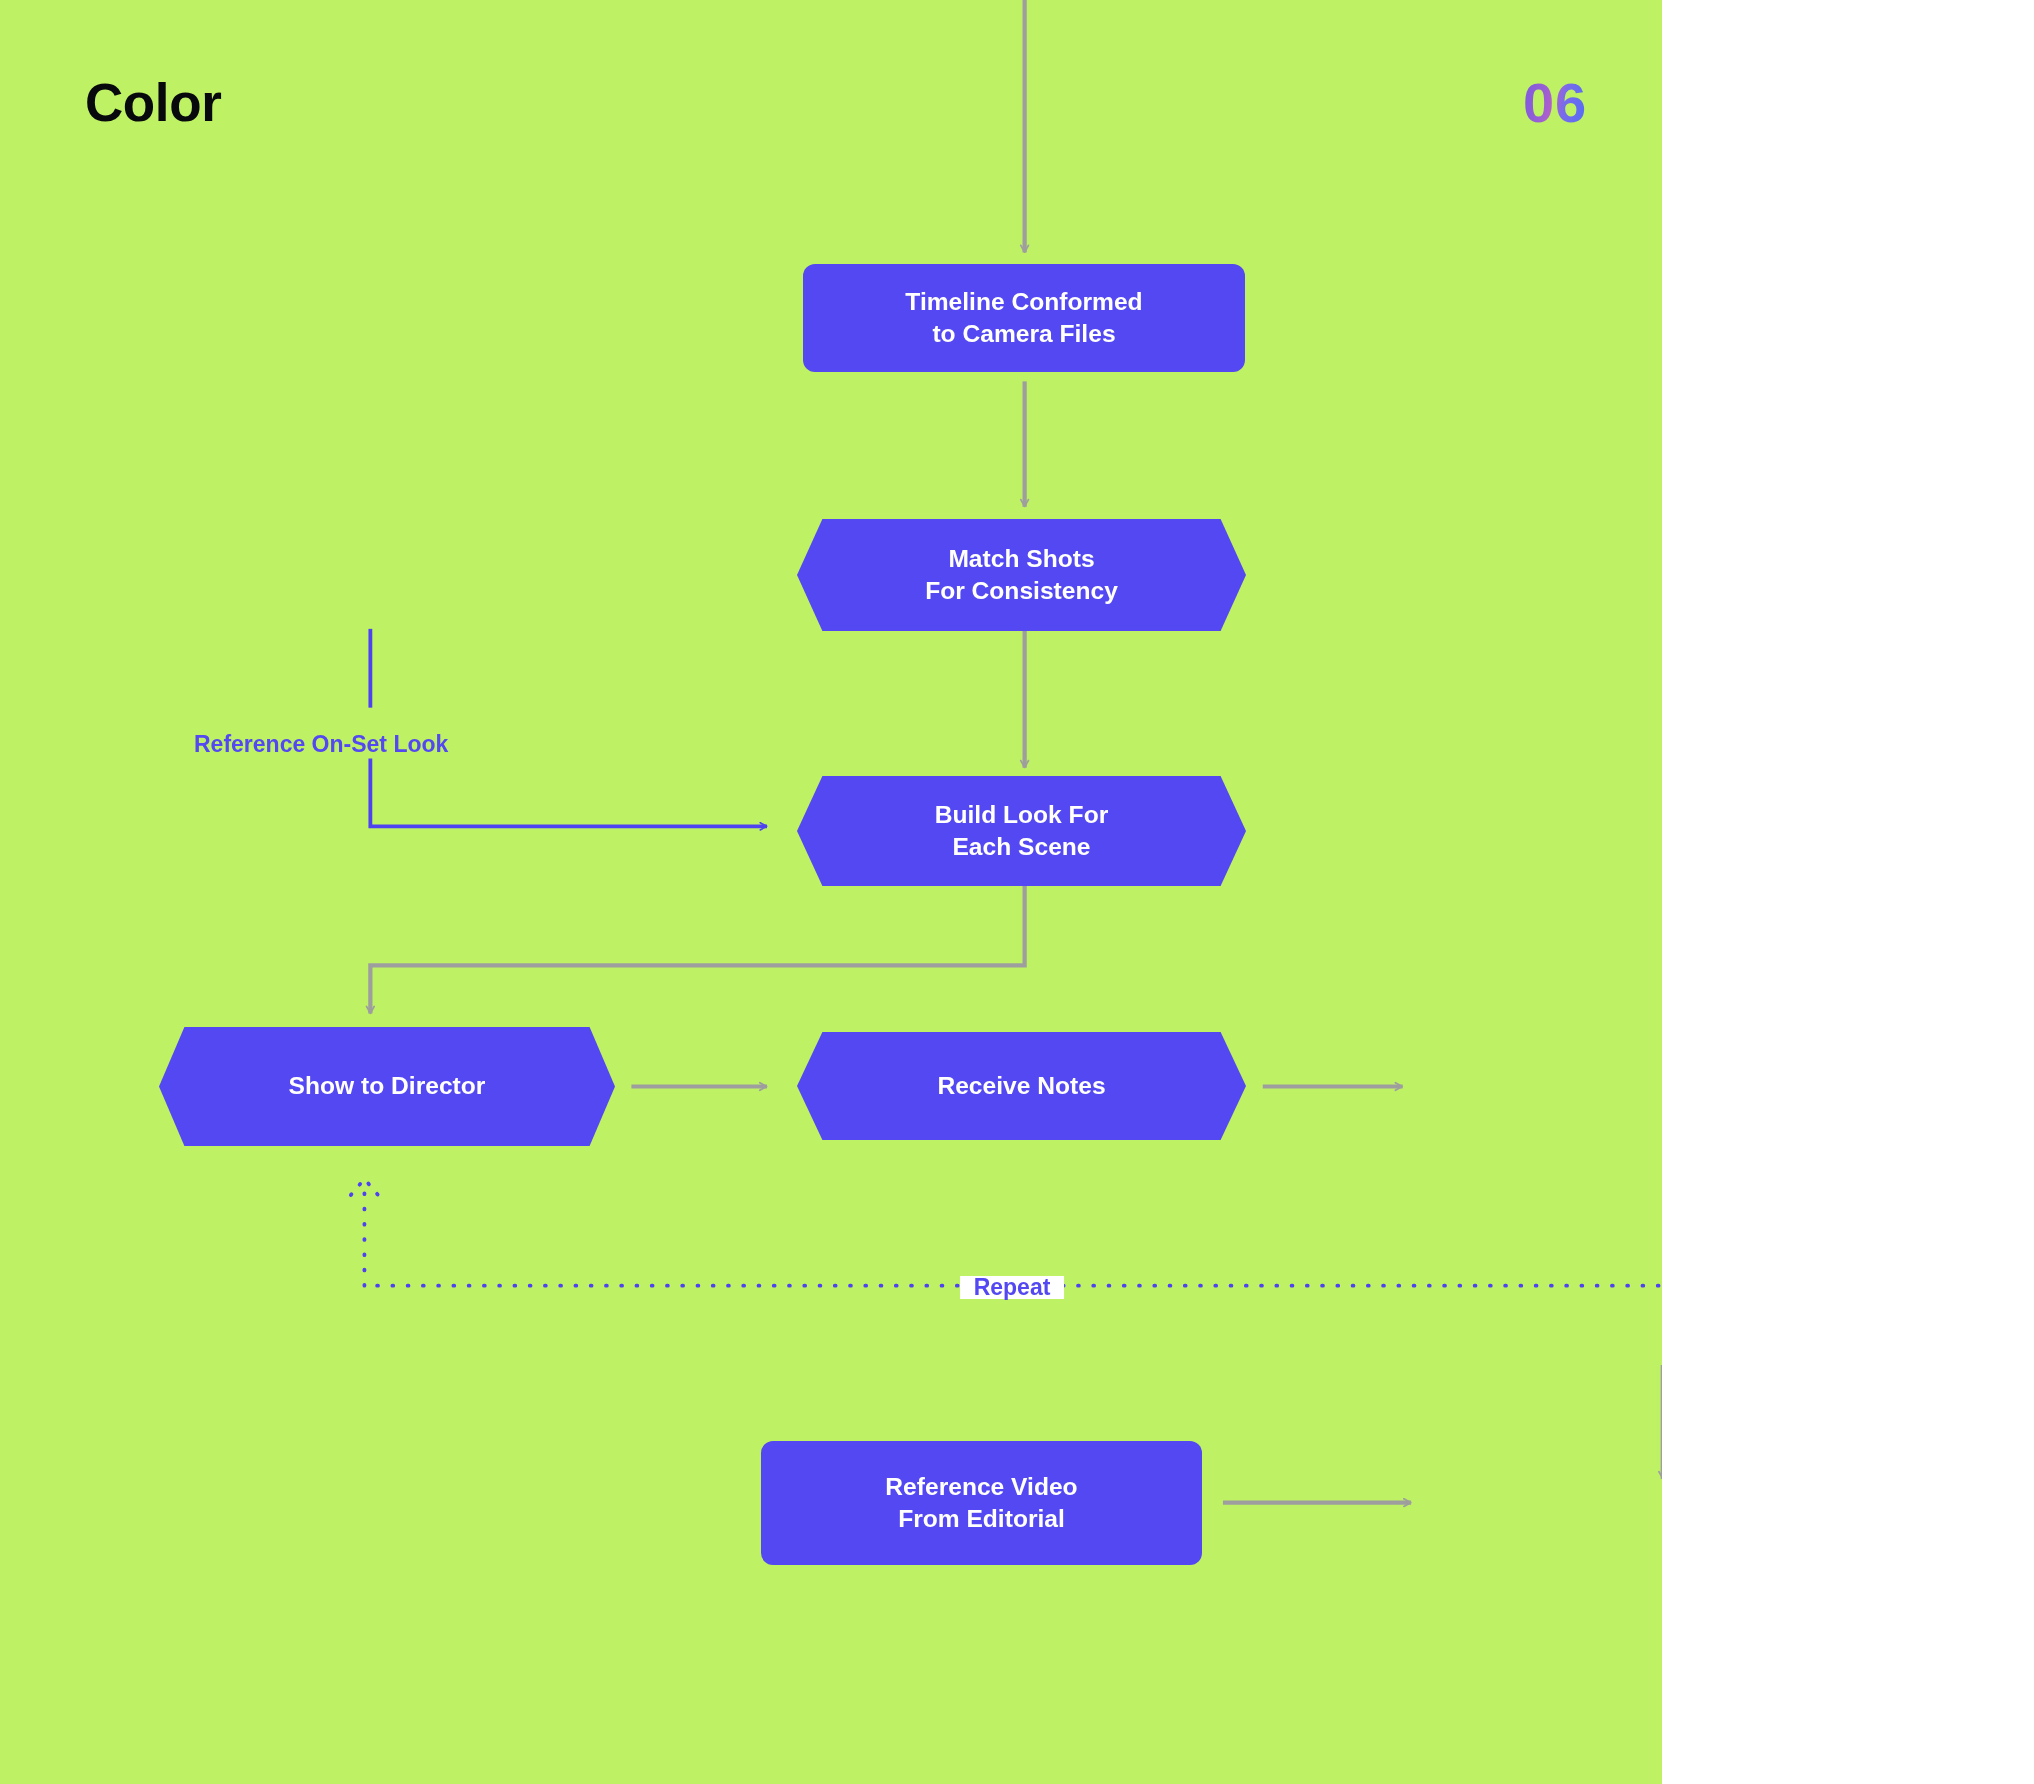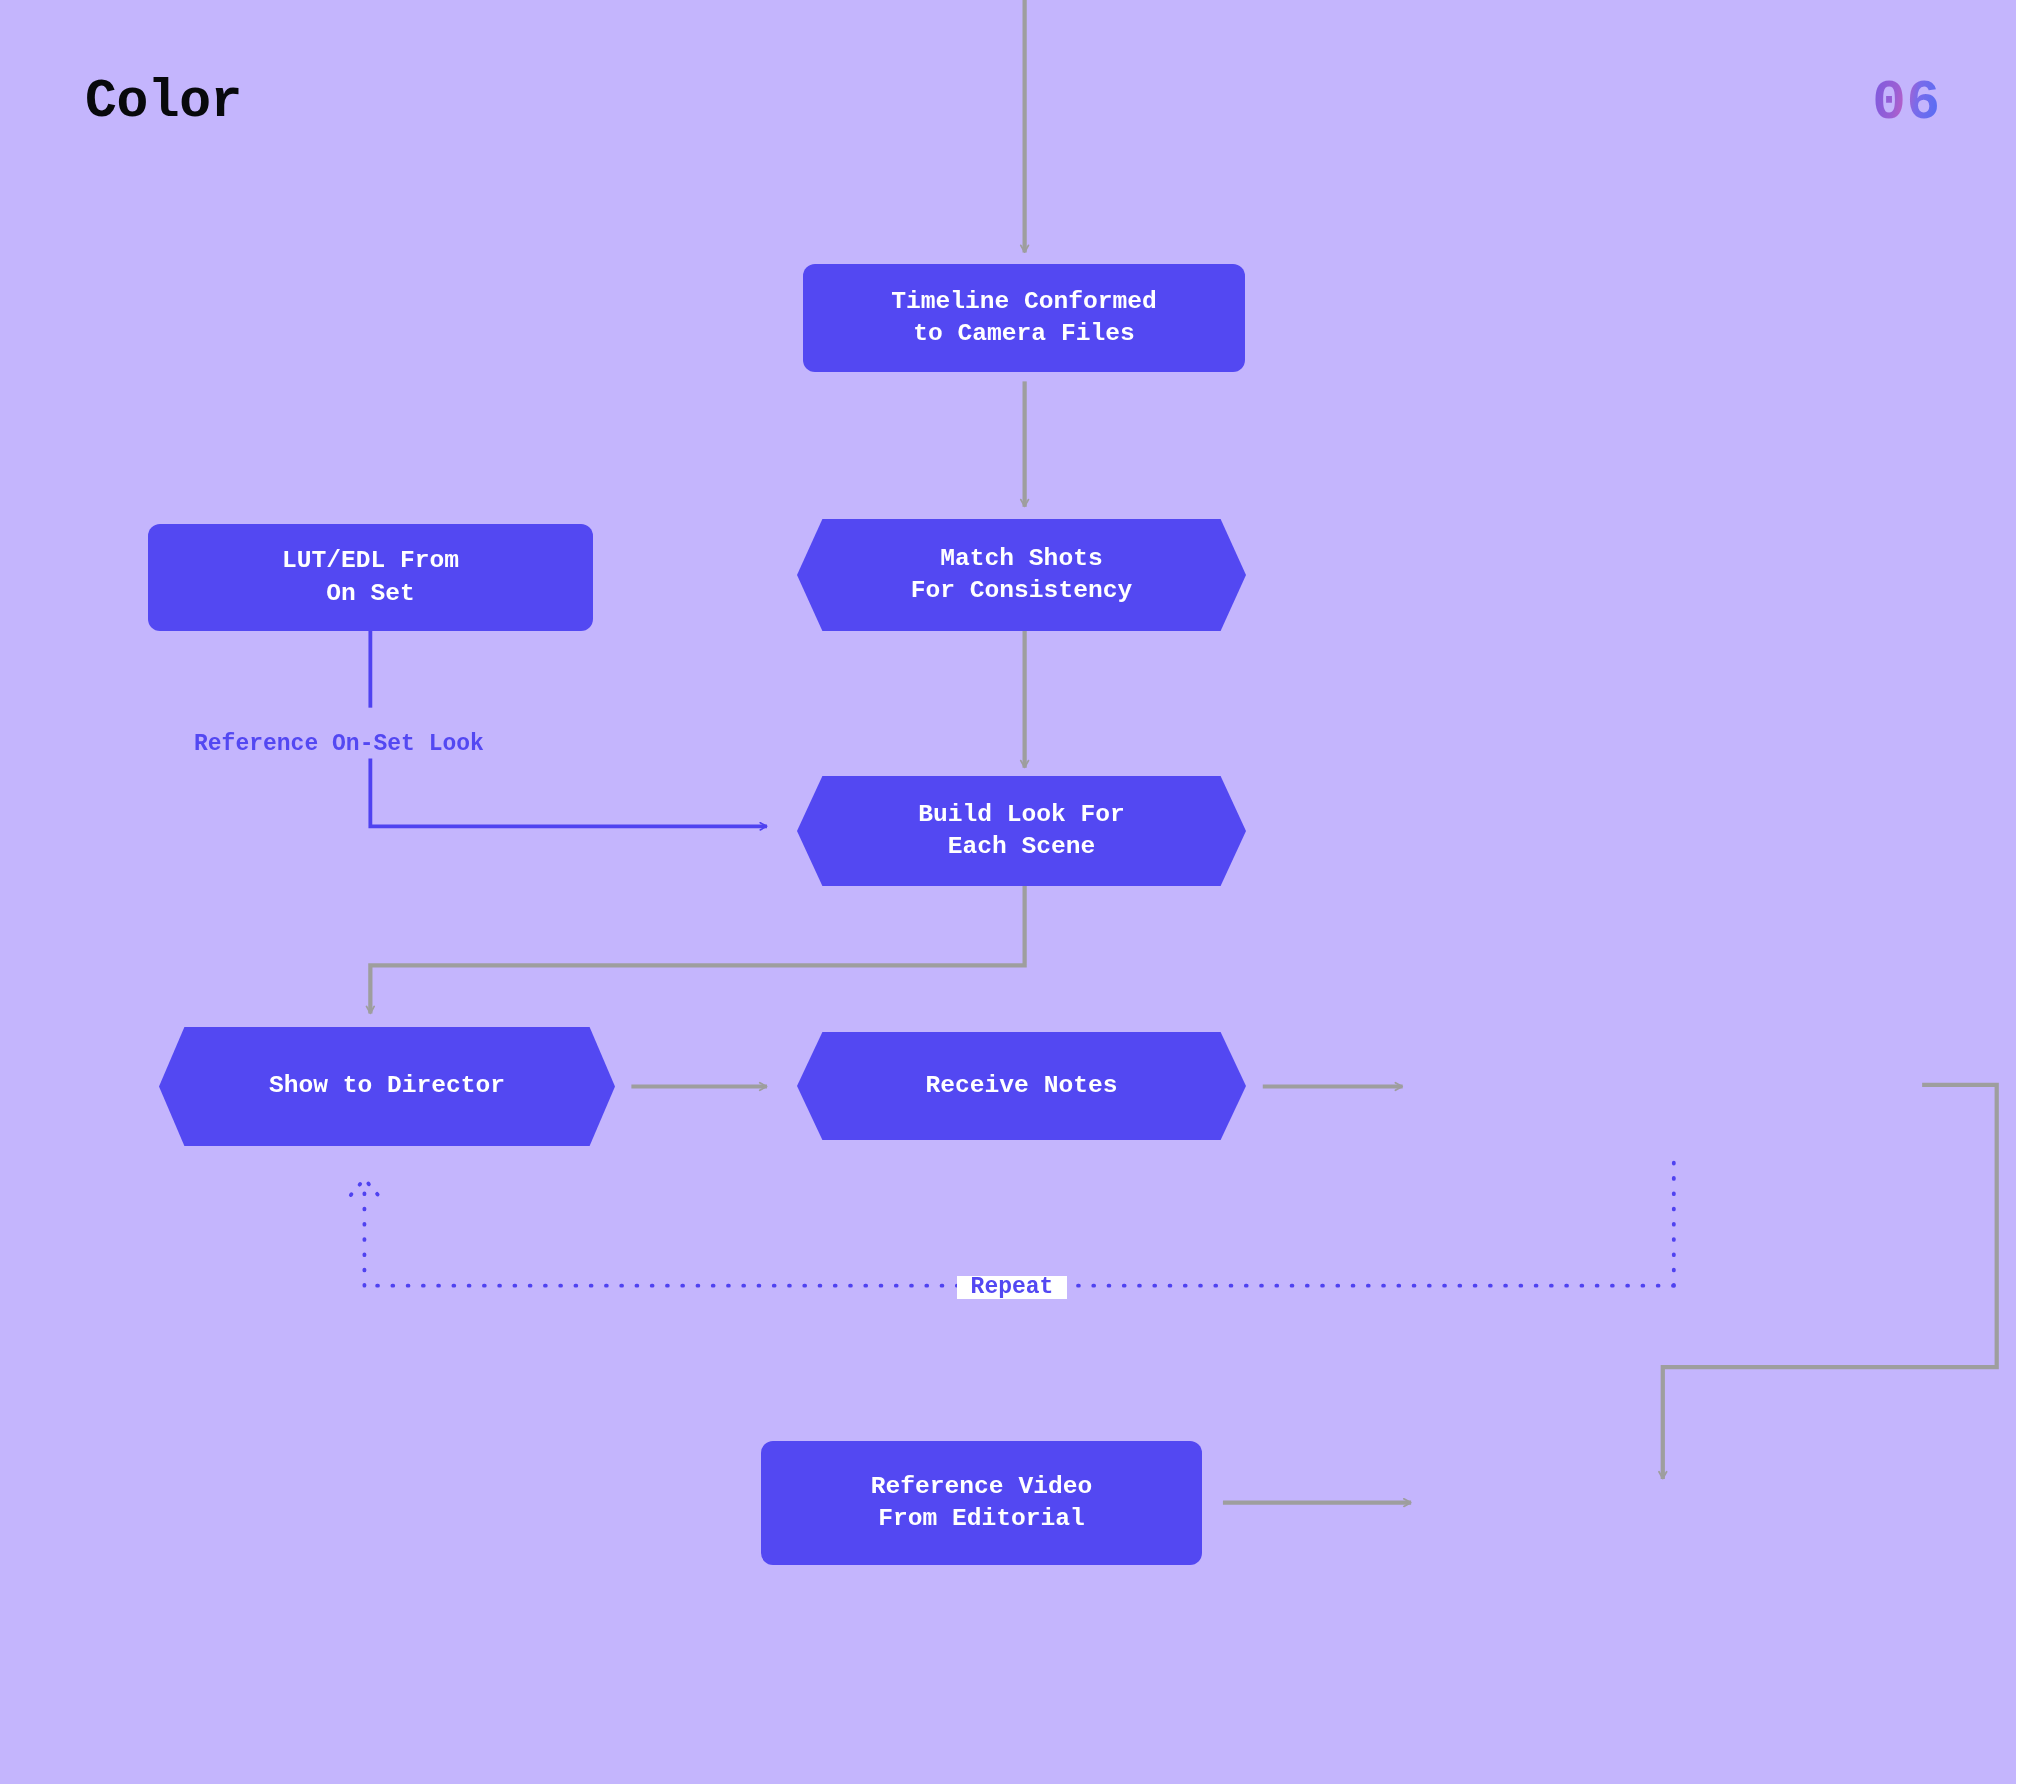--- a/index.html
+++ b/index.html
@@ -2,24 +2,24 @@
 <html style="font-size:13.6px"><head>
 <meta charset="utf-8">
 <style>
   html, body {
     margin: 0;
     padding: 0;
     background: #ffffff;
   }
   #stage {
     position: relative;
-    width: 2016px;
+    width: 1662px;
     height: 1784px;
-    background: #c4b5fd;
-    font-family: Liberation Mono, monospace;
+    background: #bef264;
+    font-family: Liberation Sans, sans-serif;
     overflow: hidden;
   }
   #edges {
     position: absolute;
     left: 0;
     top: 0;
     width: 2034px;
     height: 1784px;
     pointer-events: none;
   }
@@ -142,24 +142,20 @@
     <g stroke="#4f42f0" fill="none" stroke-width="4.5" stroke-linecap="round" stroke-dasharray="1 15">
       <path d="M414,1410 L430,1391 L446,1410"></path>
     </g>
   </svg>
 
   <div class="node rect" style="left:803px; top:264px; width:442px; height:108px;">
     <span class="node-label">Timeline Conformed
 to Camera Files</span>
   </div>
 
-  <div class="node rect" style="left:148px; top:524px; width:445px; height:107px;">
-    <span class="node-label">LUT/EDL From
-On Set</span>
-  </div>
 
   <div class="node hex" style="left:797px; top:519px; width:449px; height:112px;">
     <span class="node-label">Match Shots
 For Consistency</span>
   </div>
 
   <div class="node hex" style="left:797px; top:776px; width:449px; height:110px;">
     <span class="node-label">Build Look For
 Each Scene</span>
   </div>

